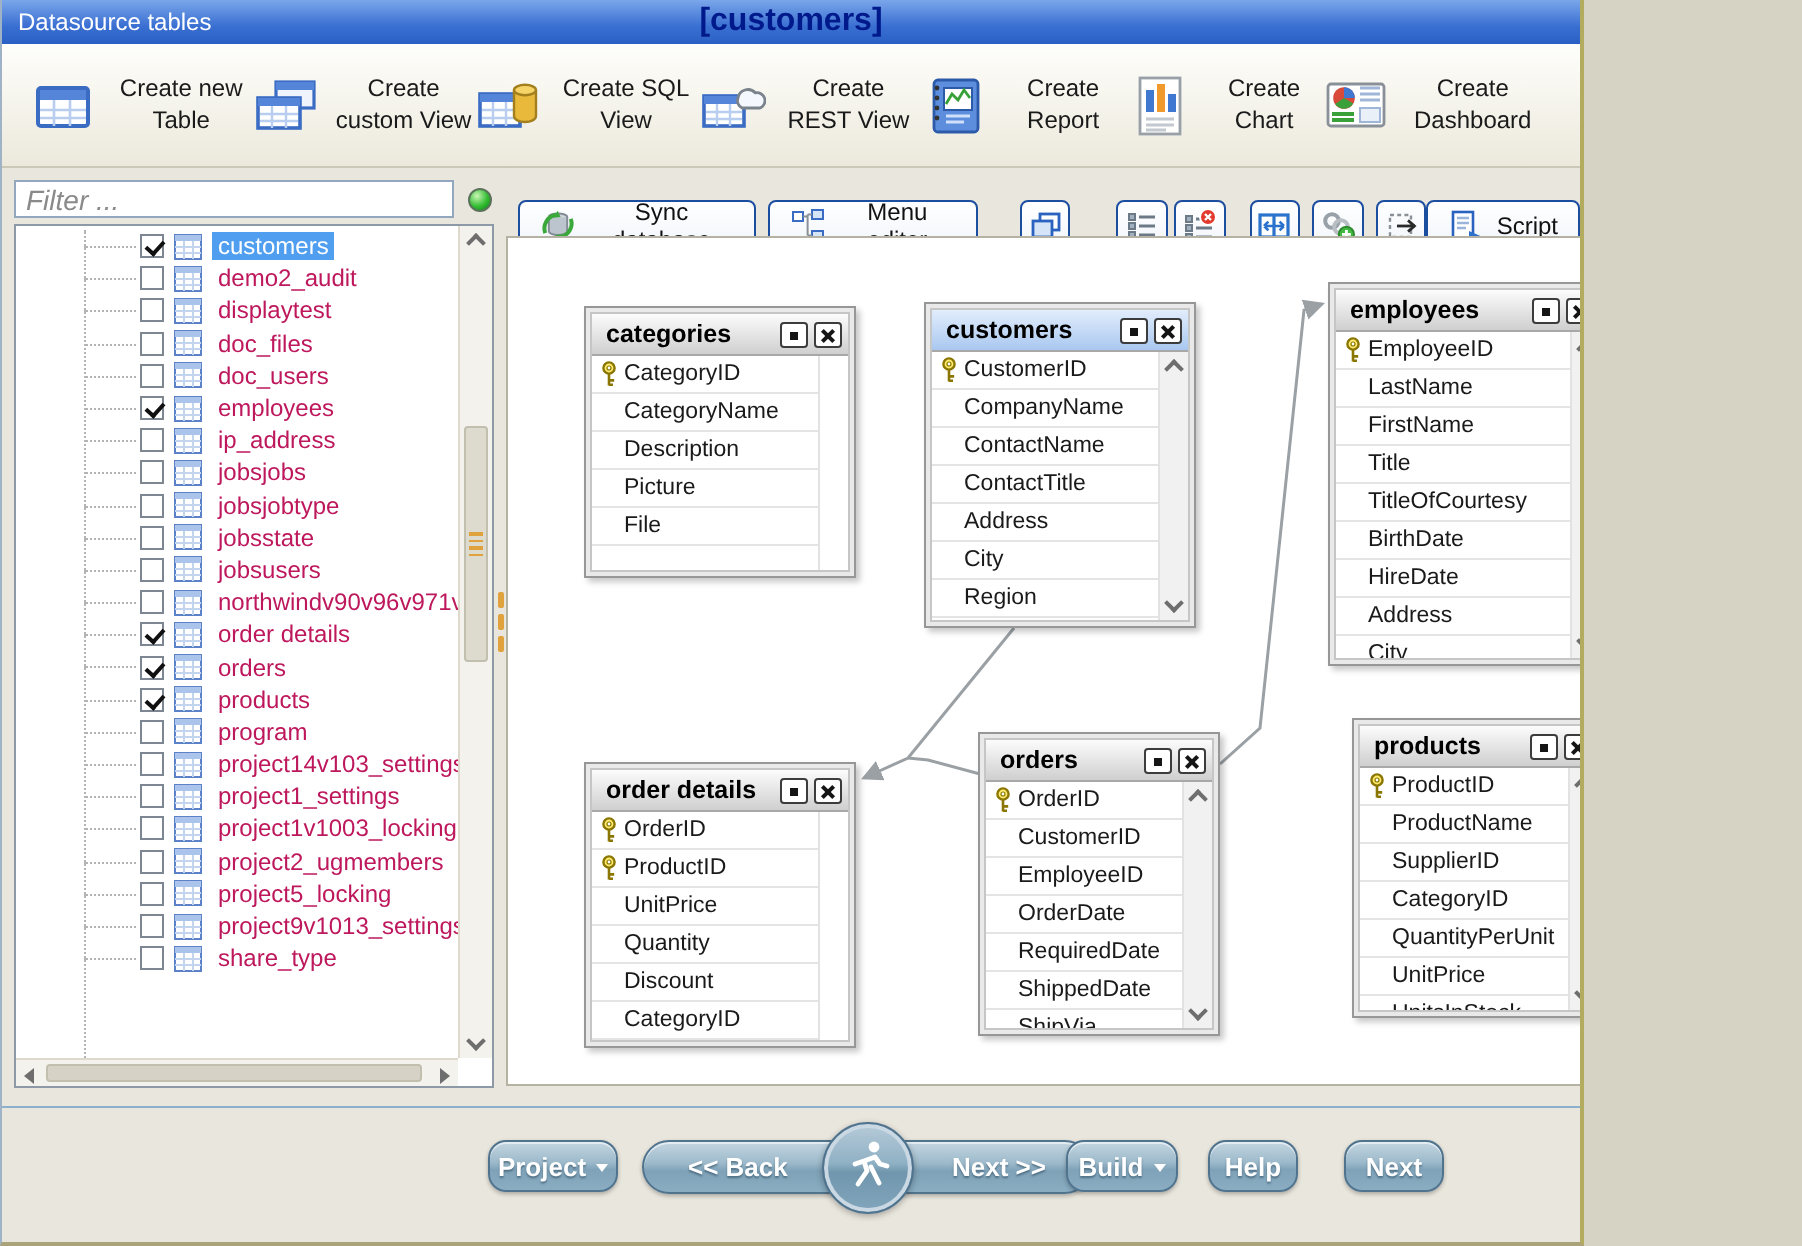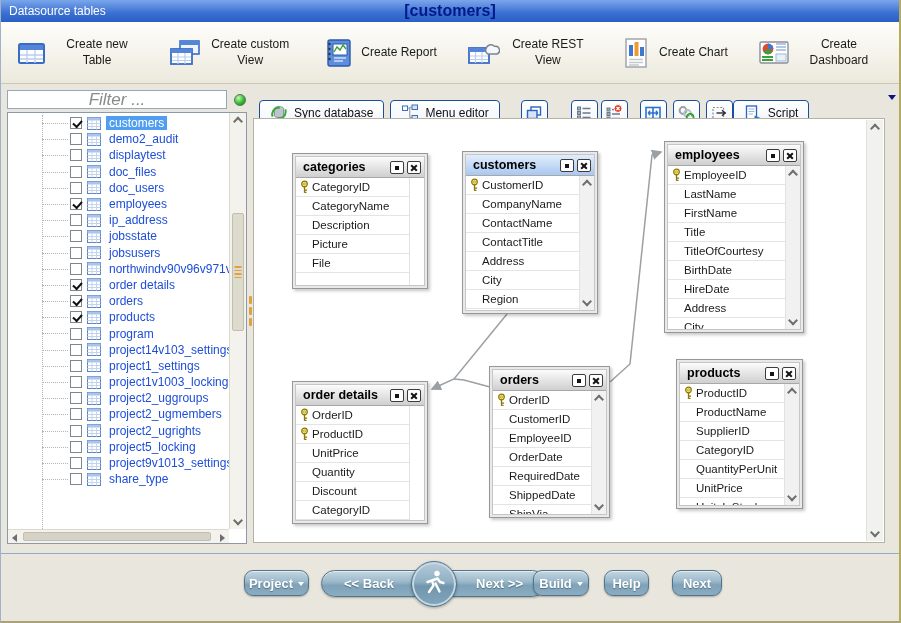--- a/index.html
+++ b/index.html
@@ -1,50 +1,50 @@
 <!DOCTYPE html>
 <html><head>
 <meta charset="utf-8">
 <style>
   * { margin:0; padding:0; box-sizing:border-box; }
   html,body { font-family:"Liberation Sans", sans-serif; background:#d6d2c4; }
   .window {
-    position:relative; width:901px; height:623px; background:#e9e6dd;
+    position:relative; width:792px; height:623px; background:#e9e6dd;
     border-left:1px solid #9fb2c6; border-right:2px solid #b3ab5e; border-bottom:2px solid #aaa37a;
     overflow:hidden;
   }
   
   .titlebar { position:absolute; left:0; top:0; width:100%; height:22px;
     background:linear-gradient(#7aa6ea,#3a6fd2 60%,#2a5fc4); display:flex; align-items:center; padding:0 8px; }
   .titlebar-title { color:#fff; font-size:12px; }
   .titlebar-center { position:absolute; left:0; right:0; text-align:center; color:#001a8c; font-weight:bold; font-size:16px; pointer-events:none; }
   
   .ribbon { position:absolute; left:0; top:22px; width:100%; height:62px;
     background:linear-gradient(#fefefb,#ece9dc); border-bottom:1px solid #ccc8b8;
     display:flex; align-items:center; justify-content:space-between; padding:0 18px 0 14px; }
   .ribbon-item { display:flex; align-items:center; gap:6px; cursor:pointer; }
   .ribbon-item .icon svg { display:block; }
   .ribbon-label { font-size:12px; color:#1a1a1a; text-align:center; max-width:84px; line-height:1.3; }
   
   .filter-row { position:absolute; left:6px; top:90px; width:242px; display:flex; align-items:center; gap:7px; }
-  .filter-input { width:220px; height:19px; border:1px solid #93a8be; font-style:italic; font-size:17px; padding:0 5px; color:#444; font-family:"Liberation Sans",sans-serif;text-align:center; }
+  .filter-input { width:220px; height:19px; border:1px solid #93a8be; font-style:italic; font-size:14px; padding:0 5px; color:#444; font-family:"Liberation Sans",sans-serif; }
   .filter-input::placeholder { color:#8a8a8a; font-style:italic; }
   .led { width:12px; height:12px; border-radius:50%; border:1px solid #5a735a;
     background:radial-gradient(circle at 35% 30%, #c9f6b4, #33bd33 55%, #0f7d12); }
   .tree { position:absolute; left:6px; top:112px; width:240px; height:432px; background:#fff; border:1px solid #8e99a8; }
   .tree-rows { position:absolute; left:0; top:2px; right:17px; bottom:14px; overflow:hidden; }
   .guide-v { position:absolute; left:34px; top:0; bottom:0; border-left:1px dotted #b4b4b4; }
   .tree-row { display:flex; align-items:center; height:16.2px; position:relative; padding-left:62px; cursor:pointer; }
   .tree-row::before { content:""; position:absolute; left:34px; top:8px; width:26px; border-top:1px dotted #b4b4b4; }
   .checkbox { width:12px; height:12px; border:1px solid #7e8791; background:#fff; margin-right:5px; position:relative; flex:none; }
   .checkbox.checked::after { content:""; position:absolute; left:1.5px; top:2px; width:7px; height:4px;
     border-left:2px solid #101010; border-bottom:2px solid #101010; transform:rotate(-48deg); }
   .tree-table-icon { width:14px; height:13px; margin-right:5px; flex:none; }
   .tree-table-icon svg { display:block; }
-  .tree-label { font-size:12px; color:#1d4ed8; padding:0 3px; white-space:nowrap; line-height:14px; }
+  .tree-label { font-size:12px; color:#be185d; padding:0 3px; white-space:nowrap; line-height:14px; }
   .tree-row.selected .tree-label { background:#4f9ef0; color:#fff; }
   .tree-vscroll { position:absolute; right:0; top:0; bottom:14px; width:17px; background:#f3f2ec; border-left:1px solid #ddd9cc; }
   .tree-vthumb { position:absolute; left:2px; right:2px; top:100px; height:118px; background:#dddace; border:1px solid #c2bfae; border-radius:2px; }
   .grip { position:absolute; left:50%; top:50%; transform:translate(-50%,-50%); display:flex; flex-direction:column; gap:2px; }
   .grip i { display:block; width:7px; height:1.5px; background:#e0a23c; }
   .tree-hscroll { position:absolute; left:0; right:17px; bottom:0; height:14px; background:#f3f2ec; border-top:1px solid #ddd9cc; }
   .tree-hthumb { position:absolute; top:2px; left:15px; width:188px; height:9px; background:#d6d3c6; border:1px solid #c2bfae; border-radius:2px; }
   .tri { width:0; height:0; position:absolute; }
   .tri.left  { left:4px; top:4px; border-top:4px solid transparent; border-bottom:4px solid transparent; border-right:5px solid #6e6e6e; }
   .tri.right { right:4px; top:4px; border-top:4px solid transparent; border-bottom:4px solid transparent; border-left:5px solid #6e6e6e; }
@@ -134,42 +134,54 @@
             <rect x="3" y="13" width="21" height="15" fill="#fff" stroke="#3b6cc4" stroke-width="1.8"></rect>
             <rect x="3" y="13" width="21" height="4" fill="#5585d8"></rect>
             <path d="M4 21h19M4 24.5h19M10 17v11M17 17v11" stroke="#b9cdf0" stroke-width="1.2"></path>
           </svg>
         </span>
         <div class="ribbon-label">Create custom View</div>
       </div>
       <div class="ribbon-item">
         <span class="icon">
           <svg width="34" height="34" viewBox="0 0 34 34">
+            <rect x="3" y="11" width="20" height="16" fill="#fff" stroke="#3b6cc4" stroke-width="1.8"></rect>
+            <rect x="3" y="11" width="20" height="4" fill="#5585d8"></rect>
+            <path d="M4 19h18M4 23h18M9.5 15v12M16 15v12" stroke="#b9cdf0" stroke-width="1.2"></path>
+            <path d="M20 9v13c0 1.8 2.5 3 5.5 3s5.5-1.2 5.5-3V9" fill="#e8b93a" stroke="#a3801d" stroke-width="1.2"></path>
+            <ellipse cx="25.5" cy="9" rx="5.5" ry="2.6" fill="#f6d468" stroke="#a3801d" stroke-width="1.2"></ellipse>
+          </svg>
+        </span>
+        <div class="ribbon-label">Create SQL View</div>
+      </div>
+      <div class="ribbon-item">
+        <span class="icon">
+          <svg width="34" height="34" viewBox="0 0 34 34">
+            <rect x="3" y="12" width="20" height="15" fill="#fff" stroke="#3b6cc4" stroke-width="1.8"></rect>
+            <rect x="3" y="12" width="20" height="4" fill="#5585d8"></rect>
+            <path d="M4 20h18M4 23.5h18M9.5 16v11M16 16v11" stroke="#b9cdf0" stroke-width="1.2"></path>
+            <path d="M20 13a5 5 0 0 1 8.6-2.6A4 4 0 0 1 31 18h-9a4 4 0 0 1-2-5z" fill="#f4f8fe" stroke="#7a828c" stroke-width="1.4"></path>
+          </svg>
+        </span>
+        <div class="ribbon-label">Create REST View</div>
+      </div>
+      <div class="ribbon-item">
+        <span class="icon">
+          <svg width="34" height="34" viewBox="0 0 34 34">
             <rect x="7" y="4" width="22" height="26" rx="2" fill="#5d8ede" stroke="#2c5aa8" stroke-width="1.4"></rect>
             <circle cx="8.5" cy="8" r="1.2" fill="#333"></circle>
             <circle cx="8.5" cy="13" r="1.2" fill="#333"></circle>
             <circle cx="8.5" cy="18" r="1.2" fill="#333"></circle>
             <circle cx="8.5" cy="23" r="1.2" fill="#333"></circle>
             <rect x="12" y="8" width="14" height="11" fill="#fff" stroke="#2c5aa8"></rect>
             <polyline points="13,16 16,11 19,14 22,9 25,13" fill="none" stroke="#38a038" stroke-width="1.4"></polyline>
             <path d="M13 22h12M13 25h9" stroke="#cfe0f8" stroke-width="1.6"></path>
           </svg>
         </span>
         <div class="ribbon-label">Create Report</div>
-      </div>
-      <div class="ribbon-item">
-        <span class="icon">
-          <svg width="34" height="34" viewBox="0 0 34 34">
-            <rect x="3" y="12" width="20" height="15" fill="#fff" stroke="#3b6cc4" stroke-width="1.8"></rect>
-            <rect x="3" y="12" width="20" height="4" fill="#5585d8"></rect>
-            <path d="M4 20h18M4 23.5h18M9.5 16v11M16 16v11" stroke="#b9cdf0" stroke-width="1.2"></path>
-            <path d="M20 13a5 5 0 0 1 8.6-2.6A4 4 0 0 1 31 18h-9a4 4 0 0 1-2-5z" fill="#f4f8fe" stroke="#7a828c" stroke-width="1.4"></path>
-          </svg>
-        </span>
-        <div class="ribbon-label">Create REST View</div>
       </div>
       <div class="ribbon-item">
         <span class="icon">
           <svg width="34" height="34" viewBox="0 0 34 34">
             <rect x="7" y="3" width="20" height="28" fill="#fff" stroke="#9aa0a8" stroke-width="1.4"></rect>
             <rect x="10" y="9" width="4" height="11" fill="#3f78d0"></rect>
             <rect x="15.5" y="6" width="4" height="14" fill="#f09a2e"></rect>
             <rect x="21" y="11" width="4" height="9" fill="#3f78d0"></rect>
             <path d="M10 23.5h14M10 26.5h14M10 29h10" stroke="#c4c9cf" stroke-width="1.4"></path>
           </svg>
@@ -279,20 +291,42 @@
         </div>
         <div class="tree-row">
           <span class="checkbox"></span>
           <span class="icon tree-table-icon">
             <svg width="14" height="13" viewBox="0 0 14 13">
               <rect x="0.5" y="0.5" width="13" height="12" fill="#fff" stroke="#5b82c8"></rect>
               <rect x="0.5" y="0.5" width="13" height="3" fill="#aac4ec"></rect>
               <path d="M0.5 6.5h13M0.5 9.5h13M5 3.5v9M9.5 3.5v9" stroke="#c3d4ee"></path>
             </svg>
           </span>
+          <span class="tree-label">jobsjobs</span>
+        </div>
+        <div class="tree-row">
+          <span class="checkbox"></span>
+          <span class="icon tree-table-icon">
+            <svg width="14" height="13" viewBox="0 0 14 13">
+              <rect x="0.5" y="0.5" width="13" height="12" fill="#fff" stroke="#5b82c8"></rect>
+              <rect x="0.5" y="0.5" width="13" height="3" fill="#aac4ec"></rect>
+              <path d="M0.5 6.5h13M0.5 9.5h13M5 3.5v9M9.5 3.5v9" stroke="#c3d4ee"></path>
+            </svg>
+          </span>
+          <span class="tree-label">jobsjobtype</span>
+        </div>
+        <div class="tree-row">
+          <span class="checkbox"></span>
+          <span class="icon tree-table-icon">
+            <svg width="14" height="13" viewBox="0 0 14 13">
+              <rect x="0.5" y="0.5" width="13" height="12" fill="#fff" stroke="#5b82c8"></rect>
+              <rect x="0.5" y="0.5" width="13" height="3" fill="#aac4ec"></rect>
+              <path d="M0.5 6.5h13M0.5 9.5h13M5 3.5v9M9.5 3.5v9" stroke="#c3d4ee"></path>
+            </svg>
+          </span>
           <span class="tree-label">jobsstate</span>
         </div>
         <div class="tree-row">
           <span class="checkbox"></span>
           <span class="icon tree-table-icon">
             <svg width="14" height="13" viewBox="0 0 14 13">
               <rect x="0.5" y="0.5" width="13" height="12" fill="#fff" stroke="#5b82c8"></rect>
               <rect x="0.5" y="0.5" width="13" height="3" fill="#aac4ec"></rect>
               <path d="M0.5 6.5h13M0.5 9.5h13M5 3.5v9M9.5 3.5v9" stroke="#c3d4ee"></path>
             </svg>
@@ -389,43 +423,21 @@
         </div>
         <div class="tree-row">
           <span class="checkbox"></span>
           <span class="icon tree-table-icon">
             <svg width="14" height="13" viewBox="0 0 14 13">
               <rect x="0.5" y="0.5" width="13" height="12" fill="#fff" stroke="#5b82c8"></rect>
               <rect x="0.5" y="0.5" width="13" height="3" fill="#aac4ec"></rect>
               <path d="M0.5 6.5h13M0.5 9.5h13M5 3.5v9M9.5 3.5v9" stroke="#c3d4ee"></path>
             </svg>
           </span>
-          <span class="tree-label">project2_uggroups</span>
-        </div>
-        <div class="tree-row">
-          <span class="checkbox"></span>
-          <span class="icon tree-table-icon">
-            <svg width="14" height="13" viewBox="0 0 14 13">
-              <rect x="0.5" y="0.5" width="13" height="12" fill="#fff" stroke="#5b82c8"></rect>
-              <rect x="0.5" y="0.5" width="13" height="3" fill="#aac4ec"></rect>
-              <path d="M0.5 6.5h13M0.5 9.5h13M5 3.5v9M9.5 3.5v9" stroke="#c3d4ee"></path>
-            </svg>
-          </span>
           <span class="tree-label">project2_ugmembers</span>
-        </div>
-        <div class="tree-row">
-          <span class="checkbox"></span>
-          <span class="icon tree-table-icon">
-            <svg width="14" height="13" viewBox="0 0 14 13">
-              <rect x="0.5" y="0.5" width="13" height="12" fill="#fff" stroke="#5b82c8"></rect>
-              <rect x="0.5" y="0.5" width="13" height="3" fill="#aac4ec"></rect>
-              <path d="M0.5 6.5h13M0.5 9.5h13M5 3.5v9M9.5 3.5v9" stroke="#c3d4ee"></path>
-            </svg>
-          </span>
-          <span class="tree-label">project2_ugrights</span>
         </div>
         <div class="tree-row">
           <span class="checkbox"></span>
           <span class="icon tree-table-icon">
             <svg width="14" height="13" viewBox="0 0 14 13">
               <rect x="0.5" y="0.5" width="13" height="12" fill="#fff" stroke="#5b82c8"></rect>
               <rect x="0.5" y="0.5" width="13" height="3" fill="#aac4ec"></rect>
               <path d="M0.5 6.5h13M0.5 9.5h13M5 3.5v9M9.5 3.5v9" stroke="#c3d4ee"></path>
             </svg>
           </span>

